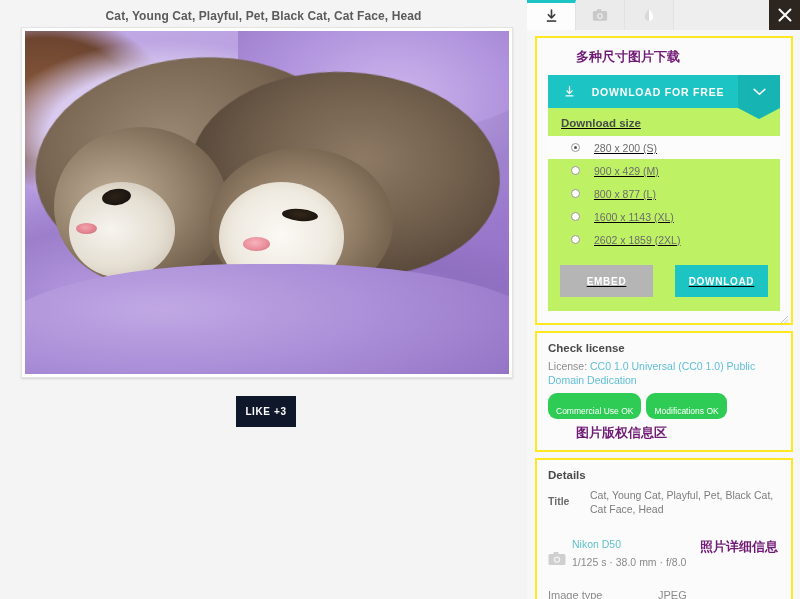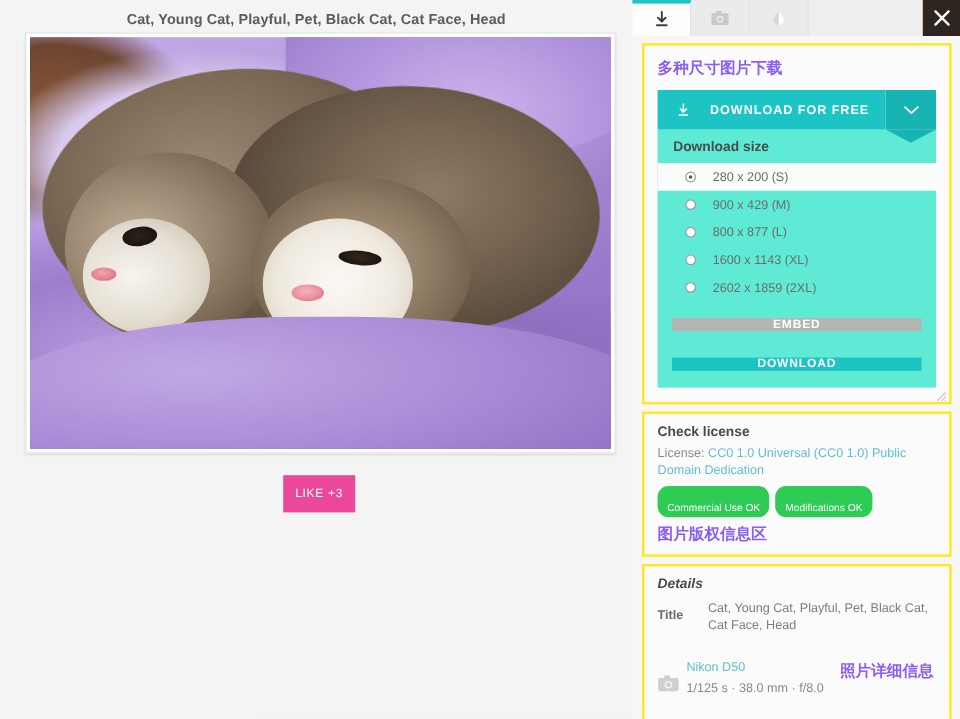--- a/index.html
+++ b/index.html
@@ -88,21 +88,21 @@
     background: radial-gradient(ellipse at 30% 30%, #c0a8e4 0%, #a88bd6 45%, #8f6ec1 85%, #7d5cb0 100%);
   }
   .towel-top {
     left: 44%; top: -12%; width: 64%; height: 42%;
     border-radius: 0 0 50% 50%;
     background: radial-gradient(ellipse at 50% 75%, #cdb6ec 0%, #b295de 50%, #9778c8 100%);
   }
 
   .like-btn {
     position: absolute; left: 236px; top: 396px; width: 60px; height: 31px;
-    background: #ec4899; color: #fff; font-size: 10px; font-weight: normal;
+    background: #0f172a; color: #fff; font-size: 10px; font-weight: bold;
     letter-spacing: .6px; display: flex; align-items: center; justify-content: center;
     border: 0; cursor: pointer;
   }
 
   
   .right-col {
     position: absolute; left: 527px; top: 0; width: 273px; height: 599px;
     background: #f7f7f7;
   }
 
@@ -116,21 +116,21 @@
   .tab svg { display: block; }
   .close-btn {
     position: absolute; right: 0; top: 0; width: 31px; height: 30px;
     background: #2d2620; display: flex; align-items: center; justify-content: center;
     cursor: pointer;
   }
 
   
   .apanel { position: relative; border: 2px solid #ffe81f; background: #fbfbfb; margin: 6px 7px 0 8px; }
 
-  .cn-note { color: #8b5cf6; font-weight: bold; }
+  .cn-note { color: #701a75; font-weight: bold; margin-left: 28px; }
 
   
   .dl-panel { padding: 10px 11px 12px 11px; }
   .dl-title-cn { font-size: 13px; margin-bottom: 9px; }
   .dl-main {
     position: relative; height: 33px; display: flex; align-items: stretch;
     margin-bottom: 0;
   }
   .dl-free {
     flex: 1; background: #1cc4c4; color: #fff; font-size: 10.5px; font-weight: bold;
@@ -140,36 +140,36 @@
   .dl-free .dl-lbl { flex: 1; text-align: center; padding-right: 12px; }
   .dl-caret {
     position: relative; width: 42px; background: #17b4b4; cursor: pointer;
     display: flex; align-items: center; justify-content: center; color: #fff;
   }
   .dl-caret::after {
     content: ""; position: absolute; left: 0; top: 100%; width: 0; height: 0;
     border-left: 21px solid transparent; border-right: 21px solid transparent;
     border-top: 11px solid #17b4b4;
   }
-  .dl-size-box { background: #5eead4; }
+  .dl-size-box { background: #bef264; text-decoration: underline; }
   .dl-size-hd { font-size: 11.5px; font-weight: bold; color: #4a4a4a; padding: 9px 0 7px 13px; }
   .opt {
     display: flex; align-items: center; height: 23px; padding-left: 23px;
     font-size: 10.5px; color: #6c6c6c; cursor: pointer;
   }
   .opt.sel { background: #fcfcfc; }
   .radio {
     width: 9px; height: 9px; border-radius: 50%; border: 1px solid #9a9a9a;
     background: #fff; margin-right: 14px; position: relative; flex: none;
   }
   .opt.sel .radio::after {
     content: ""; position: absolute; left: 2px; top: 2px; width: 3px; height: 3px;
     border-radius: 50%; background: #555;
   }
-  .dl-actions { display: flex; gap: 22px; padding: 14px 12px 14px 12px; flex-direction: column; }
+  .dl-actions { display: flex; gap: 22px; padding: 14px 12px 14px 12px; }
   .btn-embed {
     flex: 1; height: 32px; background: #b5b5b5; color: #fff; font-size: 10px;
     font-weight: bold; letter-spacing: .7px; display: flex; align-items: center;
     justify-content: center; border: 0; cursor: pointer;
   }
   .btn-dl {
     flex: 1; height: 32px; background: #1cc4c4; color: #fff; font-size: 10px;
     font-weight: bold; letter-spacing: .7px; display: flex; align-items: center;
     justify-content: center; border: 0; cursor: pointer;
   }
@@ -185,21 +185,21 @@
   .lic-line a { color: #5fbfd6; text-decoration: none; cursor: pointer; }
   .badges { display: flex; gap: 5px; margin-bottom: 5px; }
   .badge {
     background: #2ecc55; color: #fff; font-size: 8.5px; border-radius: 9px;
     padding: 13px 8px 3px 8px; white-space: nowrap; cursor: pointer;
   }
   .lic-cn { font-size: 13px; }
 
   
   .det-panel { padding: 9px 11px 10px 11px; }
-  .det-hd { font-size: 11.5px; font-weight: bold; color: #4a4a4a; margin-bottom: 7px; font-style: italic; }
+  .det-hd { font-size: 11.5px; font-weight: bold; color: #4a4a4a; margin-bottom: 7px; }
   .det-title-row { display: flex; margin-bottom: 18px; }
   .det-title-lbl { width: 42px; font-size: 10.5px; font-weight: bold; color: #6b6b6b; padding-top: 7px; flex: none; }
   .det-title-val { font-size: 10.5px; color: #7d7d7d; line-height: 14px; }
   .exif-row { display: flex; align-items: flex-end; margin-bottom: 18px; position: relative; }
   .cam-ic { width: 24px; flex: none; padding-top: 7px; }
   .exif-txt .cam-name { font-size: 10.5px; color: #62c3c8; line-height: 13px; cursor: pointer; }
   .exif-txt .cam-spec { font-size: 10.5px; color: #8a8a8a; line-height: 14px; }
   .det-cn { position: absolute; right: 2px; top: 4px; font-size: 13px; }
   .kv { display: flex; font-size: 11px; color: #8a8a8a; line-height: 15px; }
   .kv .k-lbl { width: 110px; flex: none; }

